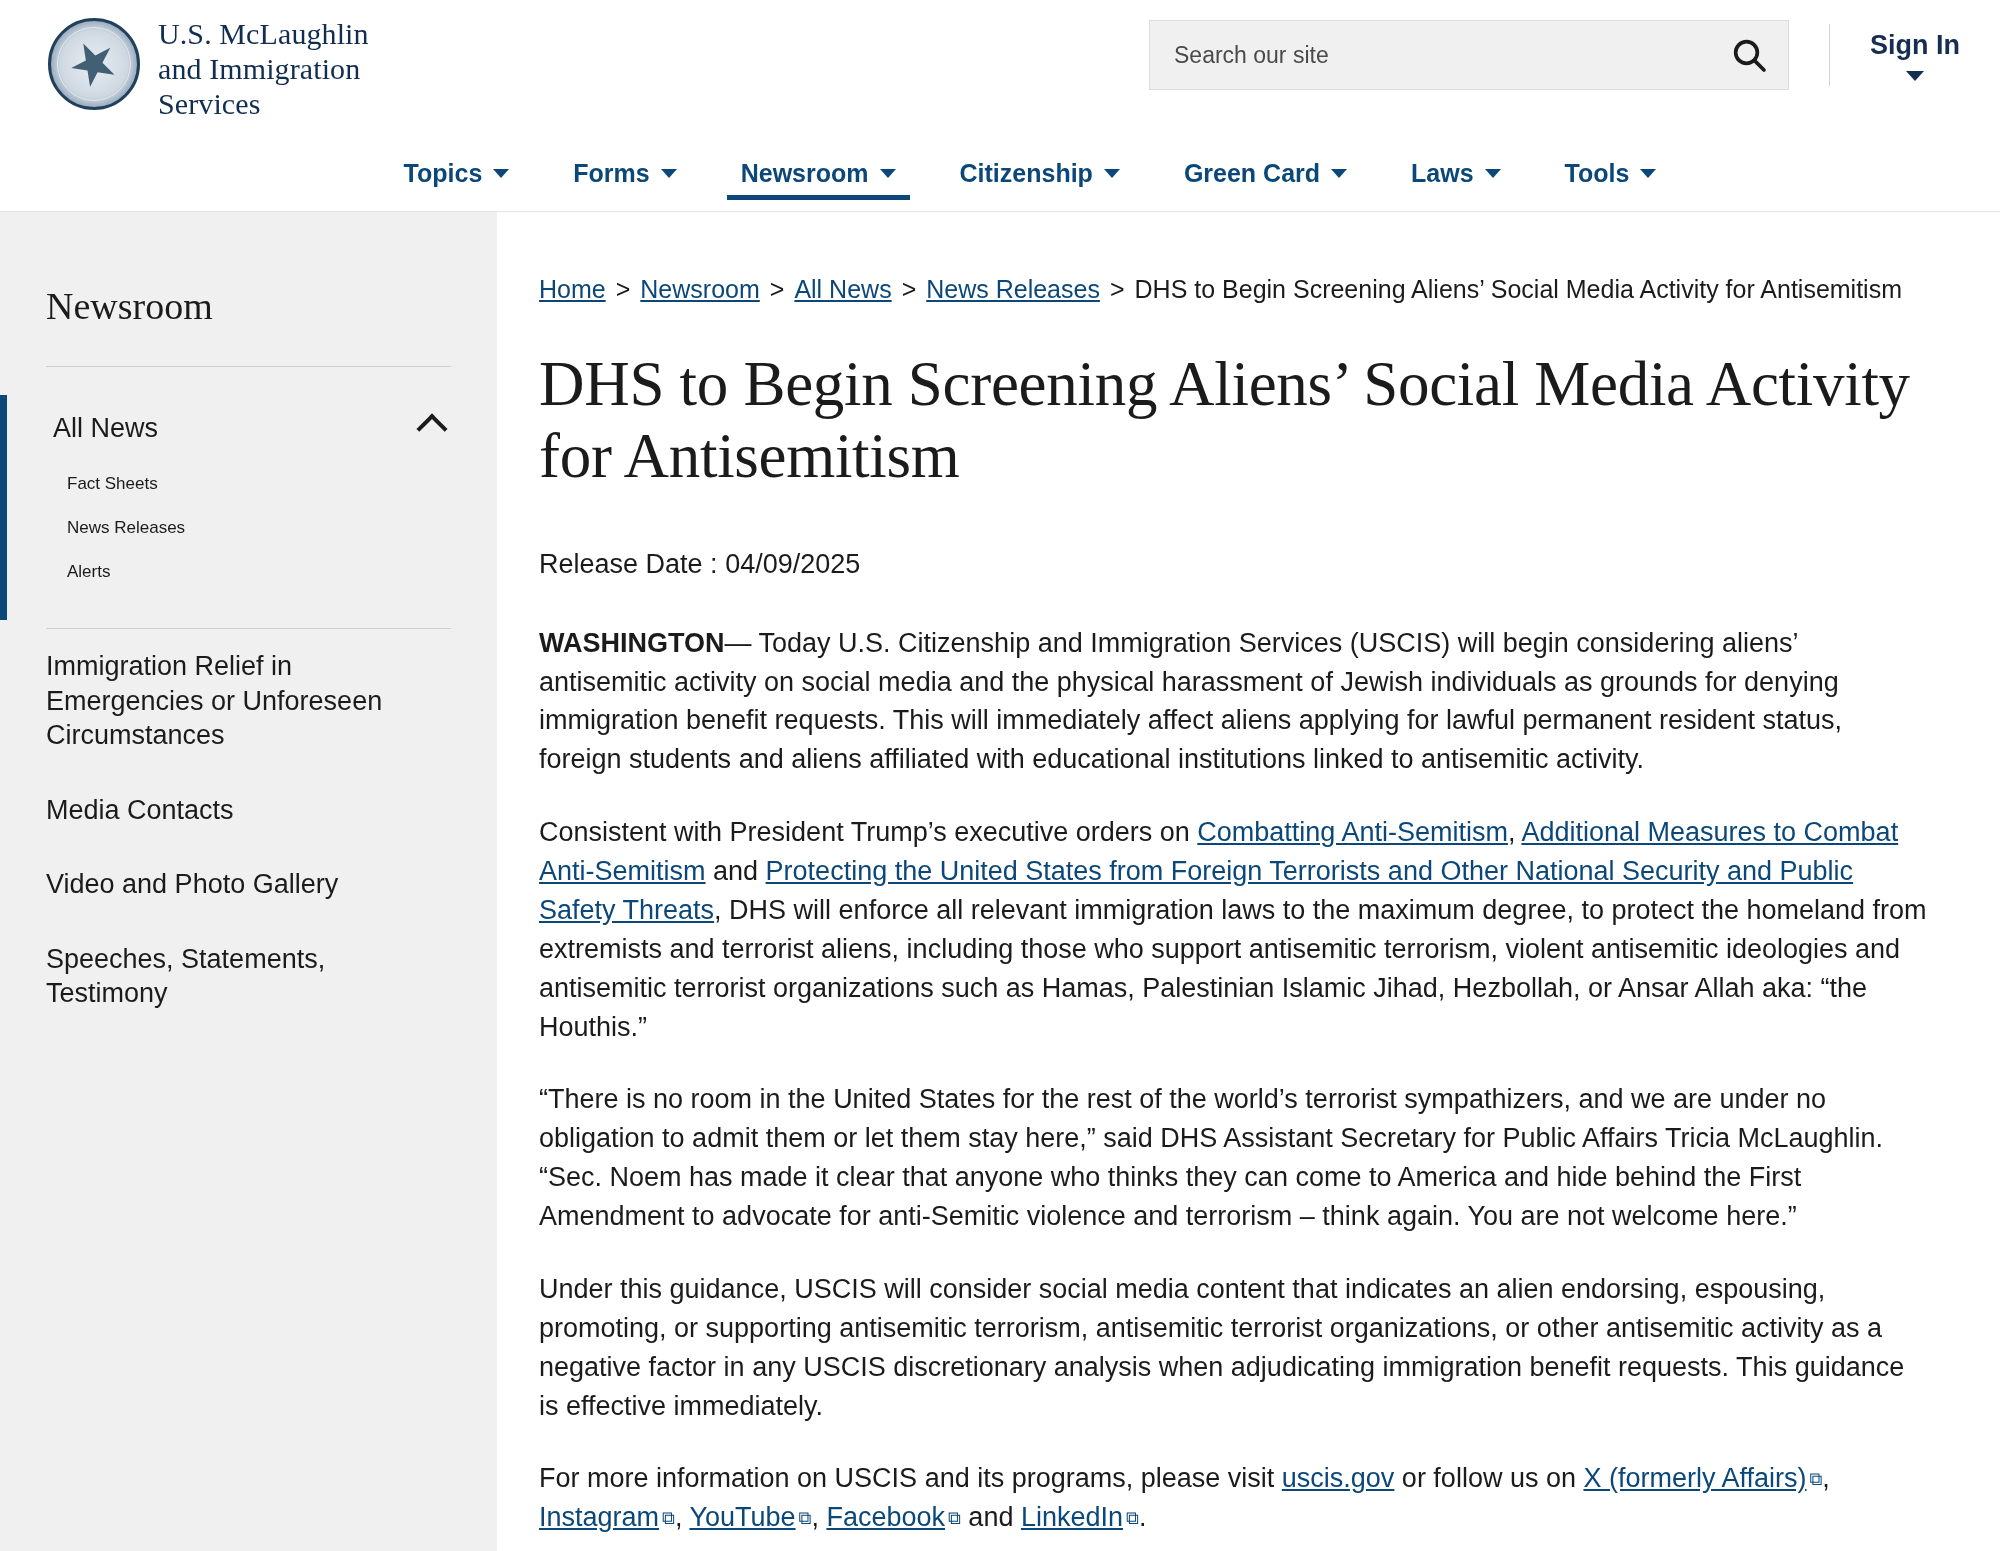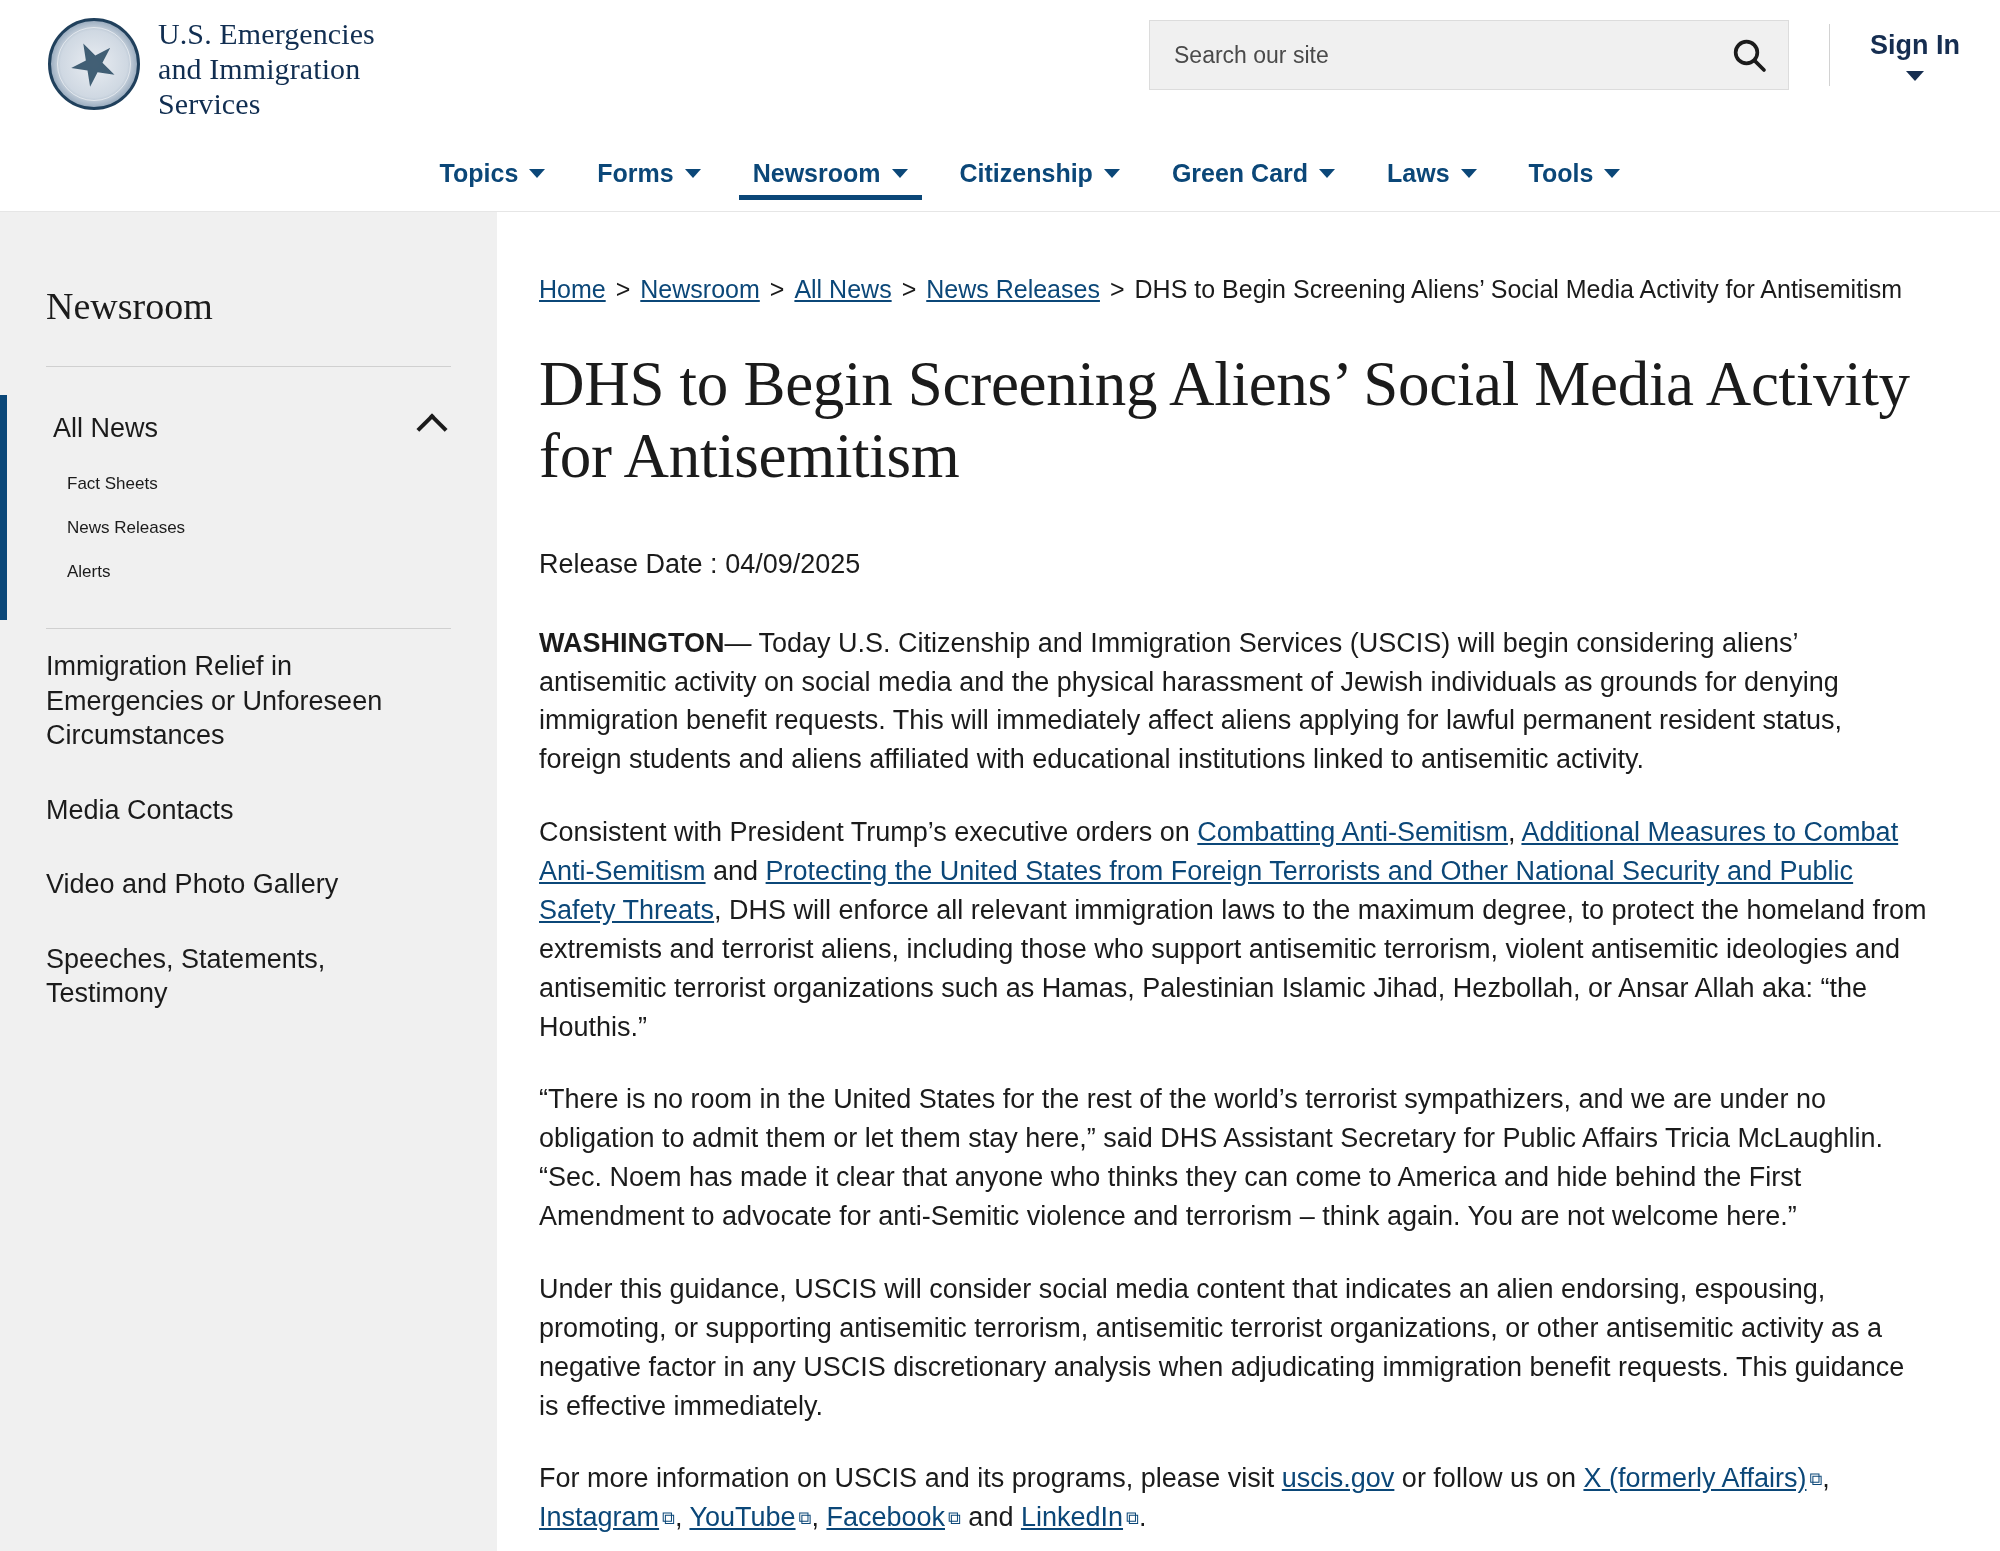--- a/index.html
+++ b/index.html
@@ -122,21 +122,21 @@
     border-right: 9px solid transparent;
     border-top: 10px solid #162e51;
     display: inline-block;
   }
 
   
   .mainnav {
     display: flex;
     justify-content: center;
     align-items: flex-end;
-    gap: 0;
+    gap: 12px;
     height: 80px;
     padding-left: 60px;
   }
   .nav-item {
     display: flex;
     align-items: center;
     gap: 11px;
     padding: 0 26px 22px 26px;
     font-size: 25px;
     color: #0b4778;
@@ -278,21 +278,21 @@
 <body>
 
 <div class="header">
   <div class="header-top">
 
     <div class="brand">
       <div class="seal">
         <div class="seal-ring"></div>
       </div>
       <div class="brand-text">
-        <div>U.S. Emergencies</div>
+        <div>U.S. McLaughlin</div>
         <div>and Immigration</div>
         <div>Services</div>
       </div>
     </div>
 
     <div class="search-wrap">
       <div class="search-box">
         <input class="search-input" type="text" placeholder="Search our site" style="">
         <button class="search-btn">
           <svg width="40" height="40" viewBox="0 0 24 24" fill="none" stroke="#1b1b1b" stroke-width="2.2" stroke-linecap="round">

